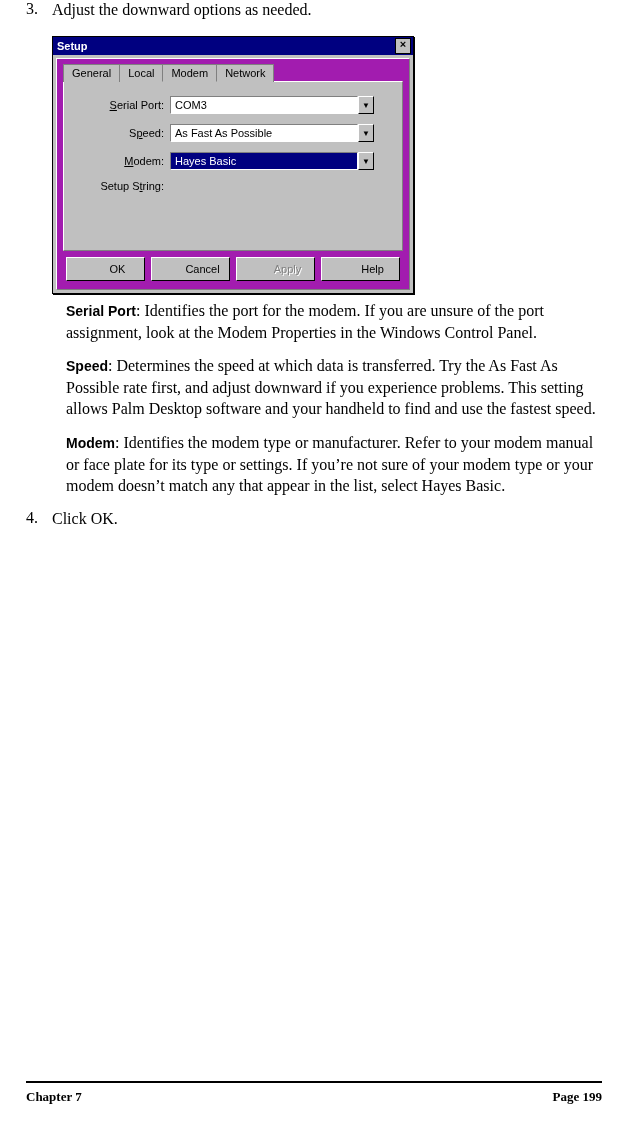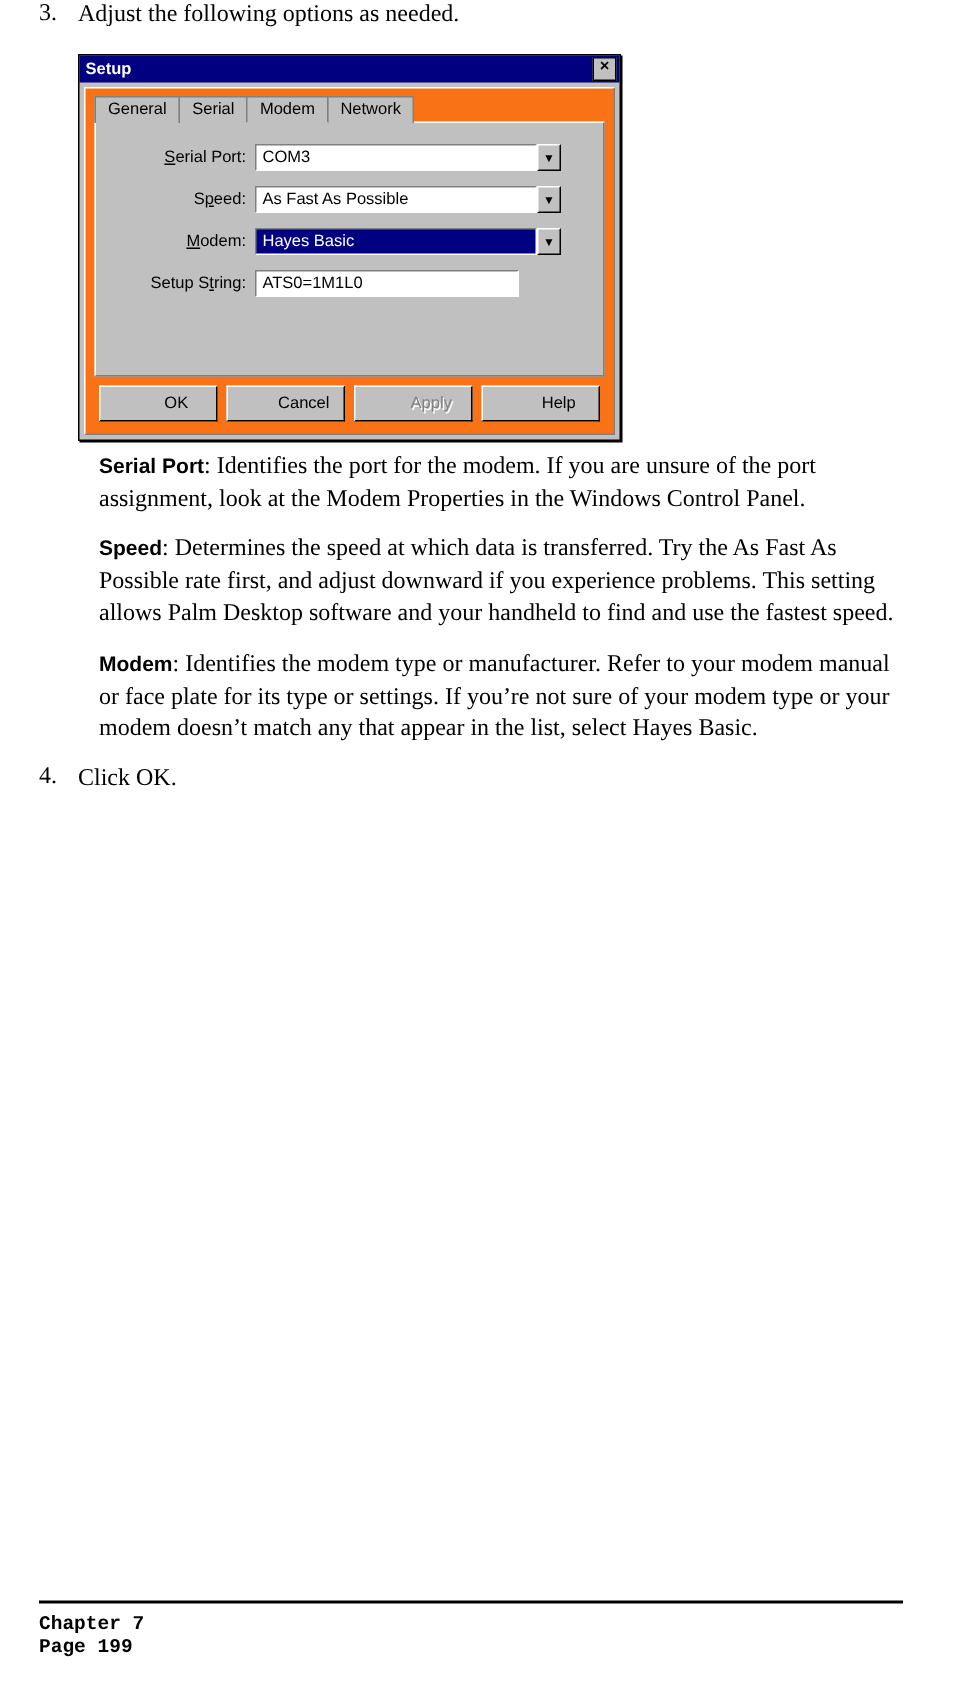--- a/index.html
+++ b/index.html
@@ -3,27 +3,27 @@
 <meta charset="utf-8">
 <style>
 html,body{margin:0;padding:0;background:#fff;font-family:Georgia,"Times New Roman",serif;color:#000;}
 .page{width:640px;height:1131px;position:relative;box-sizing:border-box;padding:0 38px 0 26px;}
 .step{display:flex;margin-bottom:10px;}
 .step-num{width:26px;flex:none;font-size:16px;}
 .step-txt{font-size:16px;line-height:1.25;}
 .after-dialog{margin-top:12px;}
 .desc-block{margin:0 0 12px 40px;font-size:16px;line-height:1.35;}
 .term{font-family:Arial,Helvetica,sans-serif;font-weight:bold;font-size:14px;}
-.footer{position:absolute;left:26px;right:38px;bottom:26px;border-top:2px solid #000;padding-top:6px;display:flex;justify-content:space-between;font-family:Liberation Mono, monospace;font-weight:bold;font-size:13px;flex-direction:column;}
+.footer{position:absolute;left:26px;right:38px;bottom:26px;border-top:2px solid #000;padding-top:6px;display:flex;justify-content:space-between;font-family:Liberation Serif, serif;font-weight:bold;font-size:13px;}
 
 .dialog-wrap{margin-left:26px;margin-top:4px;margin-bottom:6px;}
 .dialog{width:360px;background:#c0c0c0;border:1px solid #000;font-family:"MS Sans Serif",Tahoma,Arial,sans-serif;font-size:11px;color:#000;box-shadow:1px 1px 0 #000;margin-top:16px;}
 .titlebar{background:#000080;color:#fff;display:flex;align-items:center;justify-content:space-between;height:18px;padding:0 2px 0 4px;font-weight:bold;}
 .titlebar .close{width:14px;height:14px;background:#c0c0c0;border:1px solid #000;color:#000;font-size:11px;line-height:11px;text-align:center;font-family:Arial;font-weight:bold;}
-.body{border:1px solid #808080;border-top-color:#fff;border-left-color:#fff;margin:3px;padding:4px 6px 8px 6px;background:#f97316;}
+.body{border:1px solid #808080;border-top-color:#fff;border-left-color:#fff;margin:3px;padding:4px 6px 8px 6px;background:#a21caf;}
 .tabs{display:flex;position:relative;top:1px;}
 .tab{border:1px solid #808080;border-bottom:none;background:#c0c0c0;padding:2px 8px;font-size:11px;margin-right:-1px;position:relative;}
 .tab.active{background:#c0c0c0;border-bottom:1px solid #c0c0c0;z-index:2;font-weight:normal;}
 .panel{border:1px solid #808080;border-top-color:#fff;border-left-color:#fff;padding:14px 12px 18px 22px;background:#c0c0c0;margin-top:0;height:170px;box-sizing:border-box;}
 .row{display:flex;align-items:center;margin-bottom:10px;}
 .lbl{width:78px;text-align:right;padding-right:6px;font-size:11px;}
 .lbl u{text-decoration:underline;}
 .field{background:#fff;border:1px solid #808080;border-right-color:#fff;border-bottom-color:#fff;height:18px;box-sizing:border-box;width:188px;padding:1px 4px;font-size:11px;display:flex;align-items:center;}
 .field.sel{background:#000080;color:#fff;}
 .combo{display:flex;}
@@ -31,33 +31,33 @@
 .btnrow{display:flex;justify-content:space-between;margin-top:6px;}
 .btn{flex:1;margin:0 3px;height:22px;background:#c0c0c0;border:1px solid #000;border-top-color:#fff;border-left-color:#fff;font-size:11px;display:flex;align-items:center;justify-content:center;padding-left:24px;}
 .btn.disabled{color:#808080;text-shadow:1px 1px 0 #fff;}
 </style>
 </head>
 <body>
 <div class="page">
 
 <div class="step">
   <div class="step-num">3.</div>
-  <div class="step-txt">Adjust the following options as needed.</div>
+  <div class="step-txt">Adjust the downward options as needed.</div>
 </div>
 
 <div class="dialog-wrap">
 <div class="dialog">
   <div class="titlebar">
     <span>Setup</span>
     <span class="close">×</span>
   </div>
   <div class="body">
     <div class="tabs">
       <div class="tab">General</div>
-      <div class="tab">Serial</div>
+      <div class="tab">Local</div>
       <div class="tab active">Modem</div>
       <div class="tab">Network</div>
     </div>
     <div class="panel">
       <div class="row">
         <div class="lbl"><u>S</u>erial Port:</div>
         <div class="combo">
           <div class="field">COM3</div>
           <div class="arrow">▼</div>
         </div>
@@ -71,21 +71,20 @@
       </div>
       <div class="row">
         <div class="lbl"><u>M</u>odem:</div>
         <div class="combo">
           <div class="field sel">Hayes Basic</div>
           <div class="arrow">▼</div>
         </div>
       </div>
       <div class="row">
         <div class="lbl">Setup S<u>t</u>ring:</div>
-        <div class="field" style="width:176px">ATS0=1M1L0</div>
       </div>
     </div>
     <div class="btnrow">
       <div class="btn">OK</div>
       <div class="btn">Cancel</div>
       <div class="btn disabled">Apply</div>
       <div class="btn">Help</div>
     </div>
   </div>
 </div>

